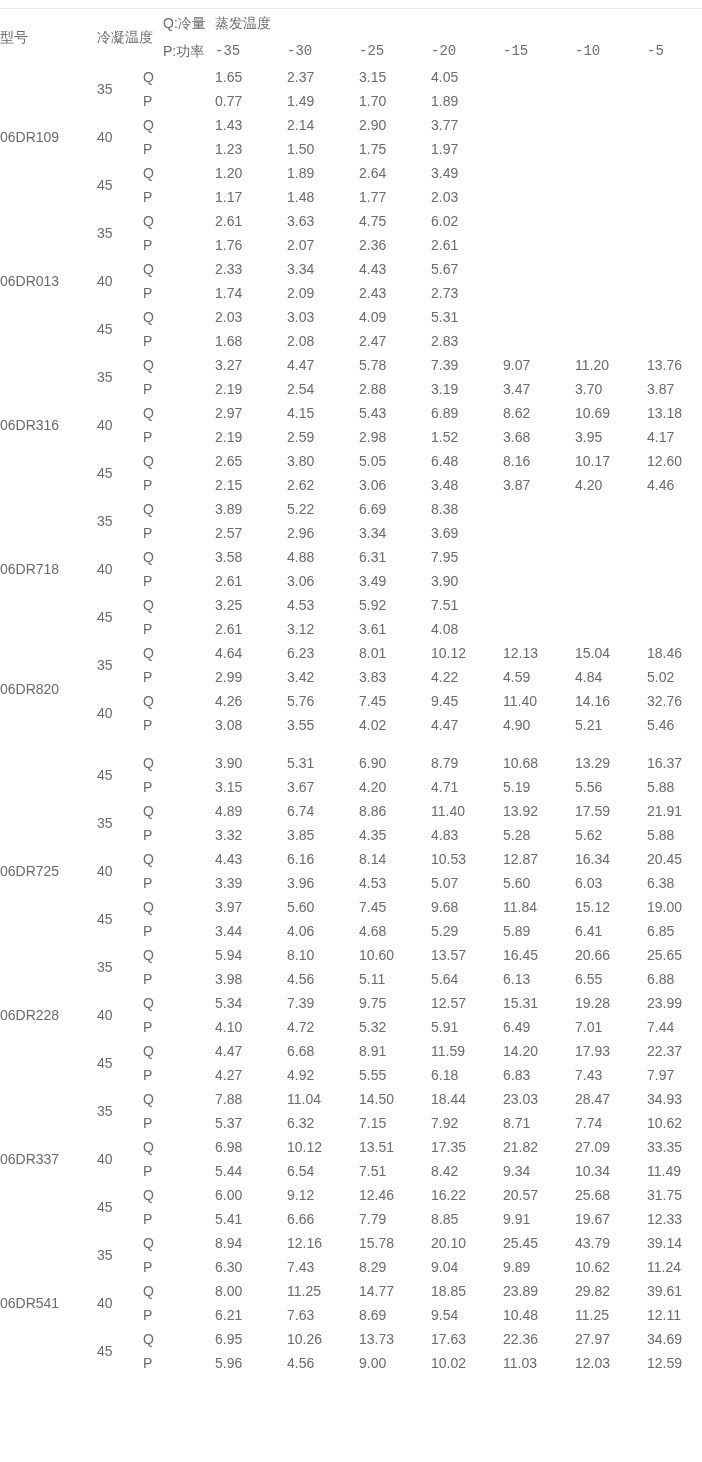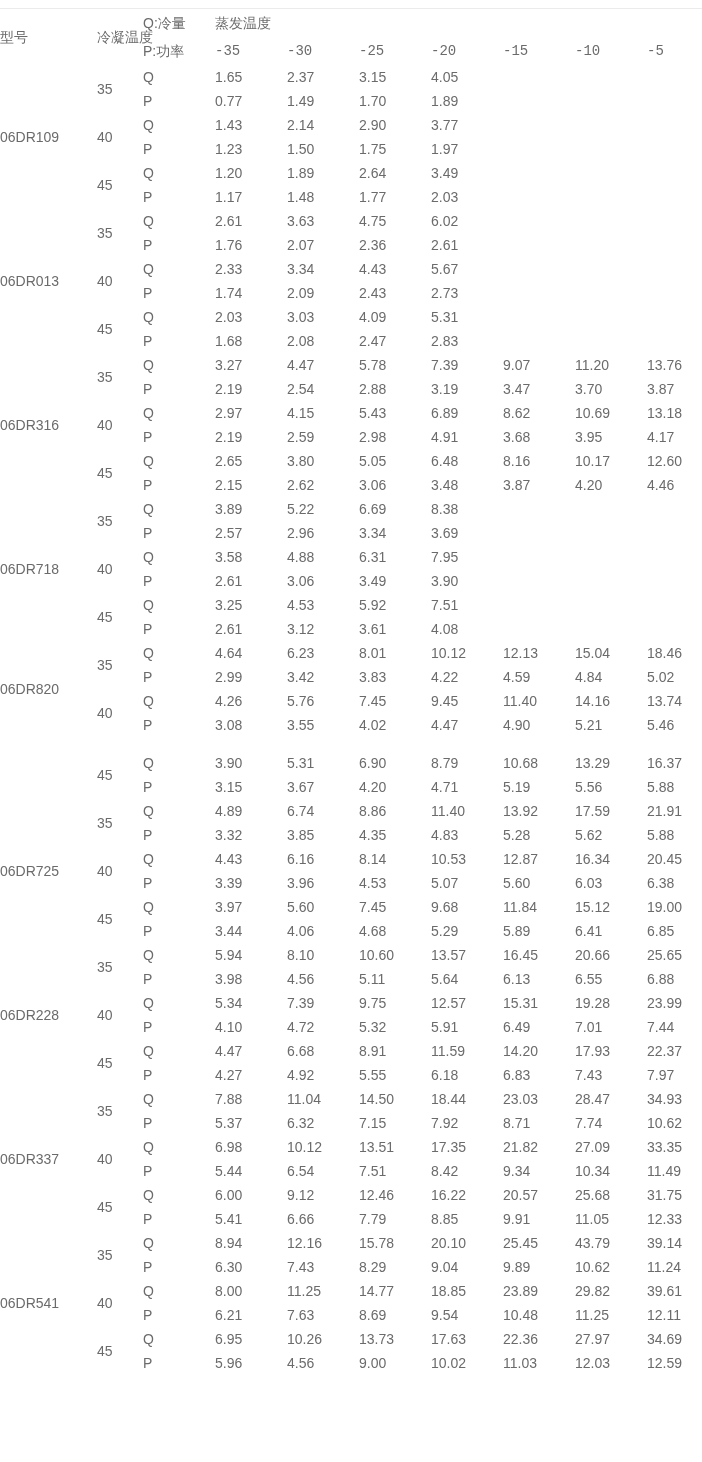--- a/index.html
+++ b/index.html
@@ -35,21 +35,21 @@
   
   thead th { line-height: 28px; vertical-align: middle; }
   th.model-h { padding-left: 22px; vertical-align: middle; }
   th.cond-h {
     white-space: normal;
     word-break: break-all;
     line-height: 28px;
     vertical-align: middle;
   }
   th.qp-h { vertical-align: top; }
-  th.qp-h div { line-height: 28px; height: 28px; }
+  th.qp-h div { line-height: 28px; height: 28px; margin-left: 20px; }
   th.evap-h { vertical-align: middle; }
   th.temp-h { line-height: 28px; height: 28px; font-family: Liberation Mono, monospace; }
   
   tbody td { height: 24px; line-height: 24px; vertical-align: middle; }
   td.model-cell { padding-left: 22px; }
   tr.spacer-row td { height: 14px; line-height: 14px; }
 </style>
 </head>
 <body>
 
@@ -247,21 +247,21 @@
           <td class="val-cell">6.89</td>
           <td class="val-cell">8.62</td>
           <td class="val-cell">10.69</td>
           <td class="val-cell">13.18</td>
         </tr>
         <tr>
           <td class="qp-cell">P</td>
           <td class="val-cell">2.19</td>
           <td class="val-cell">2.59</td>
           <td class="val-cell">2.98</td>
-          <td class="val-cell">4.91</td>
+          <td class="val-cell">1.52</td>
           <td class="val-cell">3.68</td>
           <td class="val-cell">3.95</td>
           <td class="val-cell">4.17</td>
         </tr>
         <tr>
           <td rowspan="2" class="cond-cell">45</td>
           <td class="qp-cell">Q</td>
           <td class="val-cell">2.65</td>
           <td class="val-cell">3.80</td>
           <td class="val-cell">5.05</td>
@@ -368,21 +368,21 @@
         </tr>
         <tr>
           <td rowspan="2" class="cond-cell">40</td>
           <td class="qp-cell">Q</td>
           <td class="val-cell">4.26</td>
           <td class="val-cell">5.76</td>
           <td class="val-cell">7.45</td>
           <td class="val-cell">9.45</td>
           <td class="val-cell">11.40</td>
           <td class="val-cell">14.16</td>
-          <td class="val-cell">13.74</td>
+          <td class="val-cell">32.76</td>
         </tr>
         <tr>
           <td class="qp-cell">P</td>
           <td class="val-cell">3.08</td>
           <td class="val-cell">3.55</td>
           <td class="val-cell">4.02</td>
           <td class="val-cell">4.47</td>
           <td class="val-cell">4.90</td>
           <td class="val-cell">5.21</td>
           <td class="val-cell">5.46</td>
@@ -594,21 +594,21 @@
           <td class="val-cell">25.68</td>
           <td class="val-cell">31.75</td>
         </tr>
         <tr>
           <td class="qp-cell">P</td>
           <td class="val-cell">5.41</td>
           <td class="val-cell">6.66</td>
           <td class="val-cell">7.79</td>
           <td class="val-cell">8.85</td>
           <td class="val-cell">9.91</td>
-          <td class="val-cell">11.05</td>
+          <td class="val-cell">19.67</td>
           <td class="val-cell">12.33</td>
         </tr>
         <tr>
           <td rowspan="6" class="model-cell">06DR541</td>
           <td rowspan="2" class="cond-cell">35</td>
           <td class="qp-cell">Q</td>
           <td class="val-cell">8.94</td>
           <td class="val-cell">12.16</td>
           <td class="val-cell">15.78</td>
           <td class="val-cell">20.10</td>

